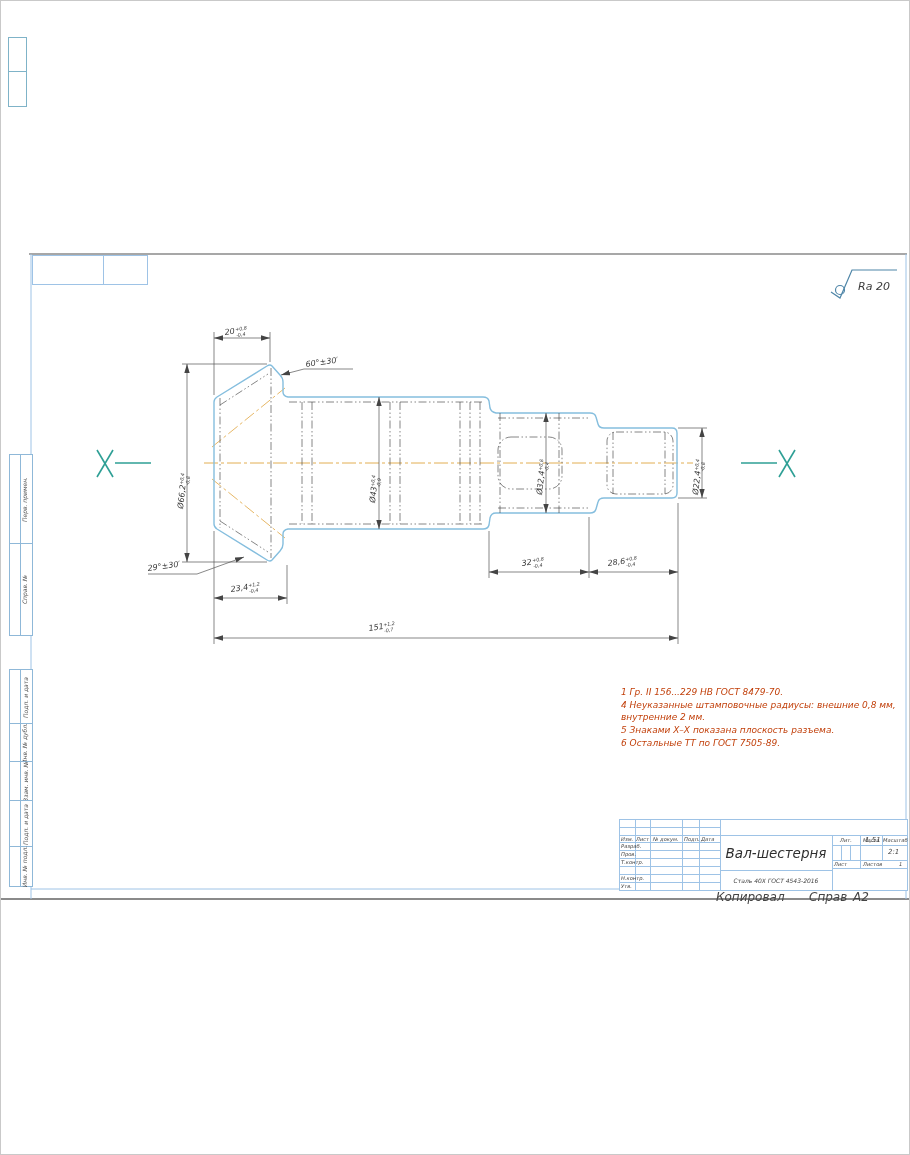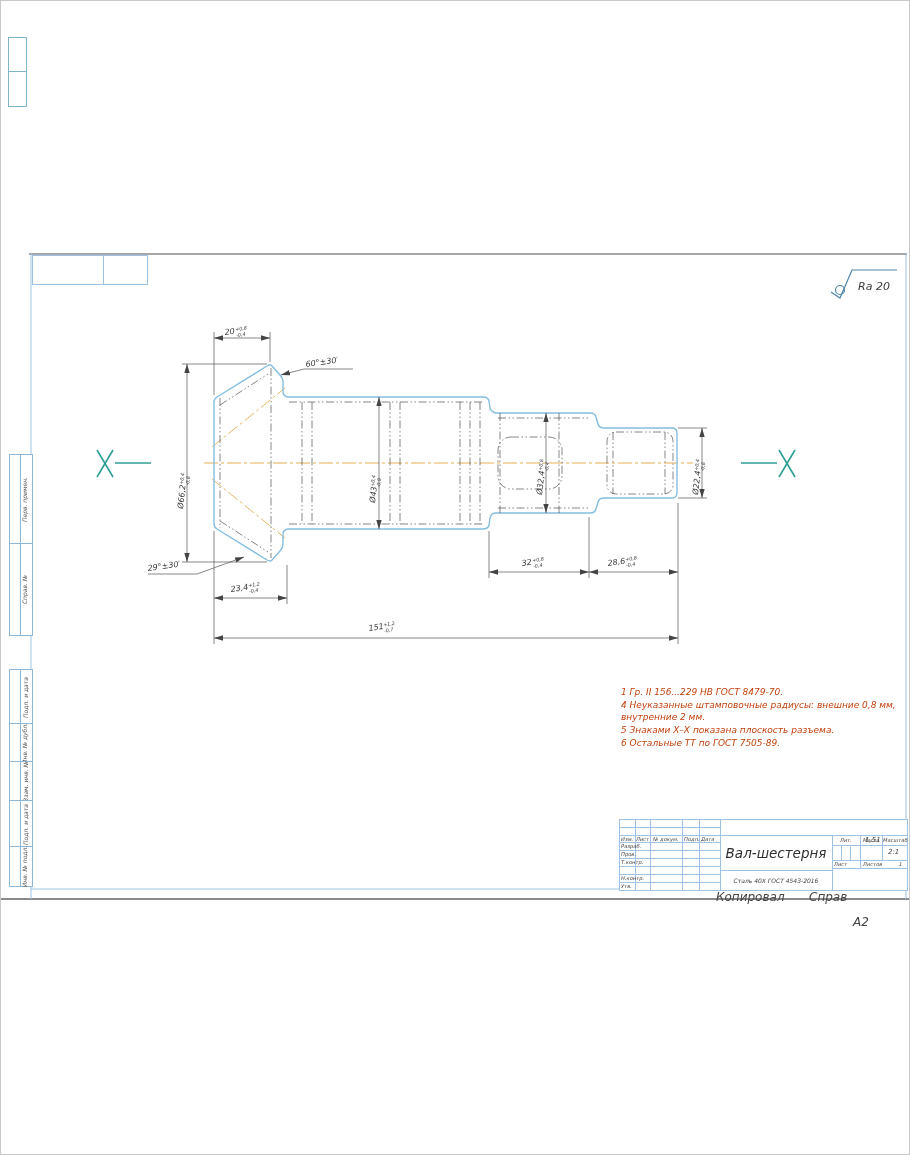--- a/index.html
+++ b/index.html
@@ -280,15 +280,15 @@
     <span class="t" style="left:214px;top:41px;">Лист</span>
     <span class="t" style="left:243px;top:41px;">Листов</span>
     <span class="t" style="left:279px;top:41px;">1</span>
 
     <div class="name">Вал-шестерня</div>
     <div class="mat">Сталь 40Х ГОСТ 4543-2016</div>
   </div>
 
   <span class="below" style="left:715px;top:889px;">Копировал</span>
   <span class="below" style="left:808px;top:889px;">Справ</span>
-  <span class="below" style="left:852px;top:914px;">А2</span>
+  <span class="below" style="left:852px;top:889px;">А2</span>
 
 </div>
 
 </body></html>

